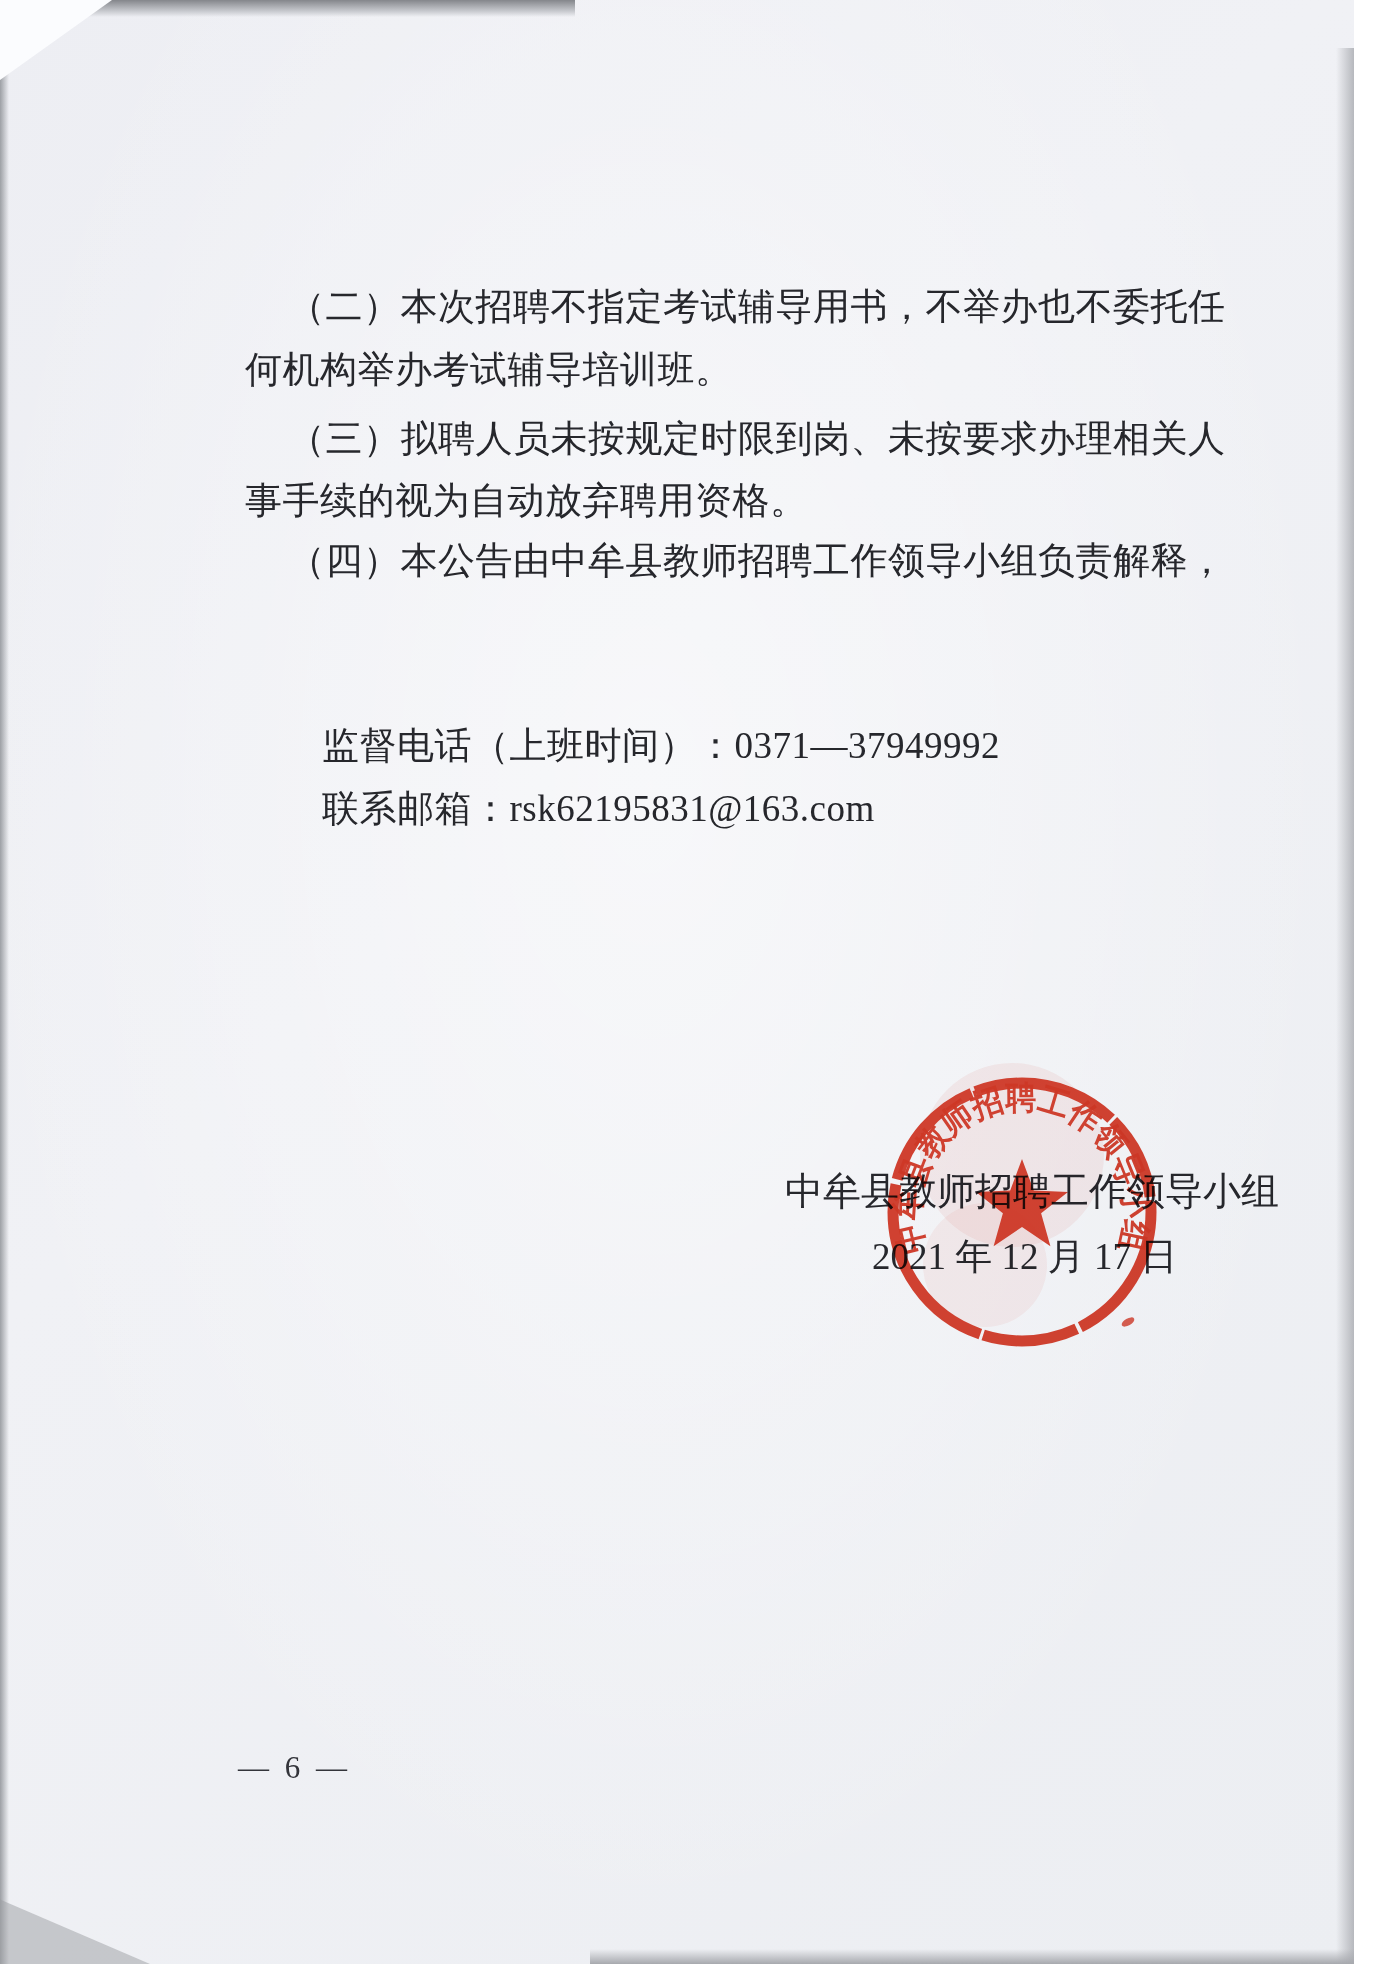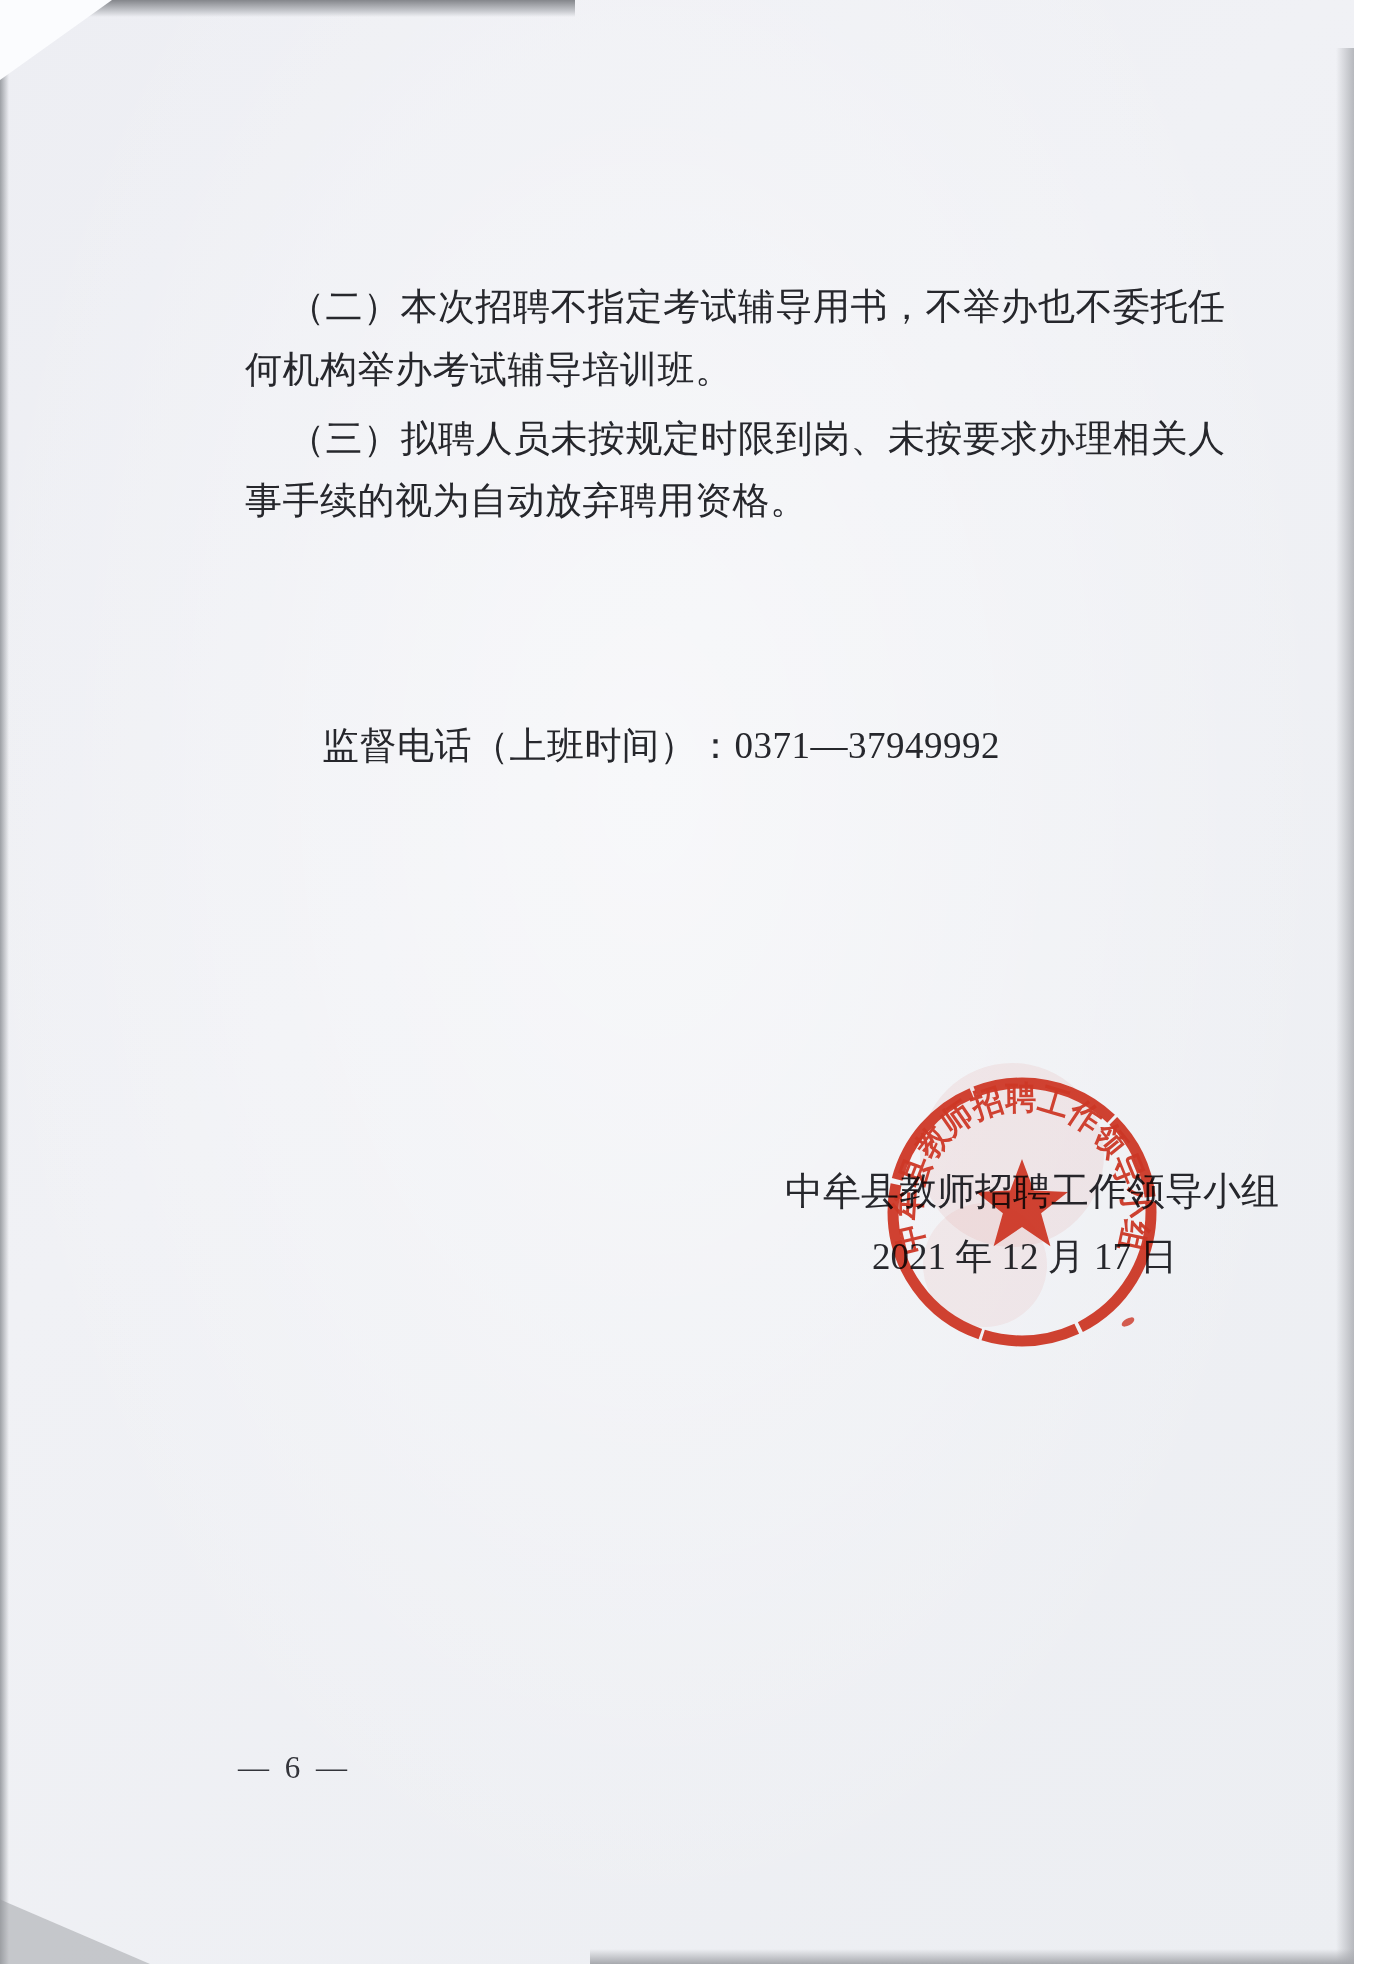--- a/index.html
+++ b/index.html
@@ -63,21 +63,23 @@
   <div class="edge edge-left-strip"></div>
   <div class="edge corner-fold-topleft"></div>
   <div class="edge edge-right-strip"></div>
   <div class="edge edge-bottom-strip"></div>
   <div class="edge corner-shade-bottomleft"></div>
 
   <div class="doc-line indent-para" style="top:288px">（二）本次招聘不指定考试辅导用书，不举办也不委托任</div>
   <div class="doc-line indent-none" style="top:351px">何机构举办考试辅导培训班。</div>
   <div class="doc-line indent-none" style="top:482px">事手续的视为自动放弃聘用资格。</div>
   <div class="doc-line indent-para" style="top:420px">（三）拟聘人员未按规定时限到岗、未按要求办理相关人</div>
+  <div class="doc-line indent-para" style="top:542px">（四）本公告由中牟县教师招聘工作领导小组负责解释，</div>
   <div class="doc-line indent-contact" style="top:727px">监督电话（上班时间）：0371—37949992</div>
+  <div class="doc-line indent-contact" style="top:790px">联系邮箱：rsk62195831@163.com</div>
 
   <div class="sig-line" style="left:785px; top:1172px">中牟县教师招聘工作领导小组</div>
   <div class="sig-line" style="left:872px; top:1238px; font-size:37px">2021 年 12 月 17 日</div>
 
   <div class="seal-wrap" style="color: rgb(217, 58, 39);">
     <svg viewBox="0 0 1389 1964" xmlns="http://www.w3.org/2000/svg">
 
       <circle cx="1012" cy="1155" r="92" fill="currentColor" opacity="0.07"></circle>
       <circle cx="985" cy="1265" r="62" fill="currentColor" opacity="0.06"></circle>
 

